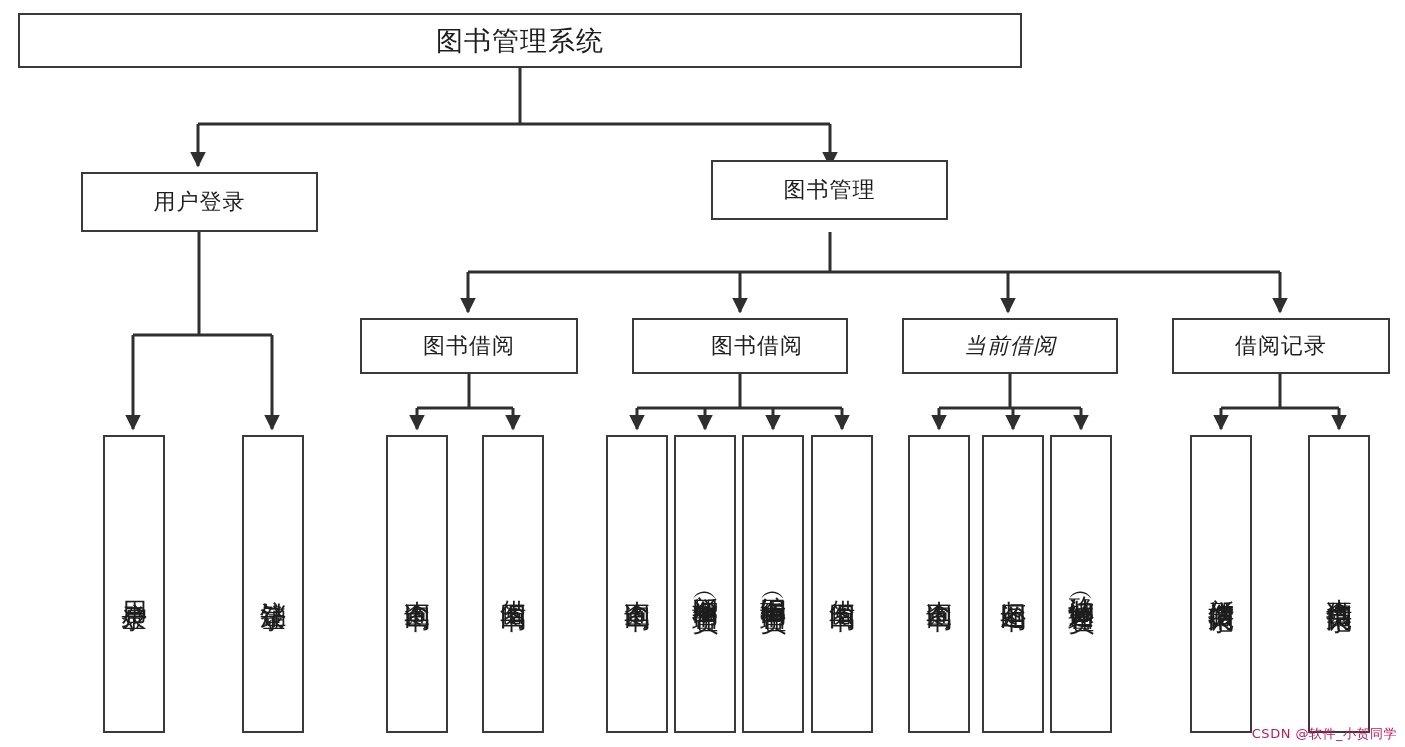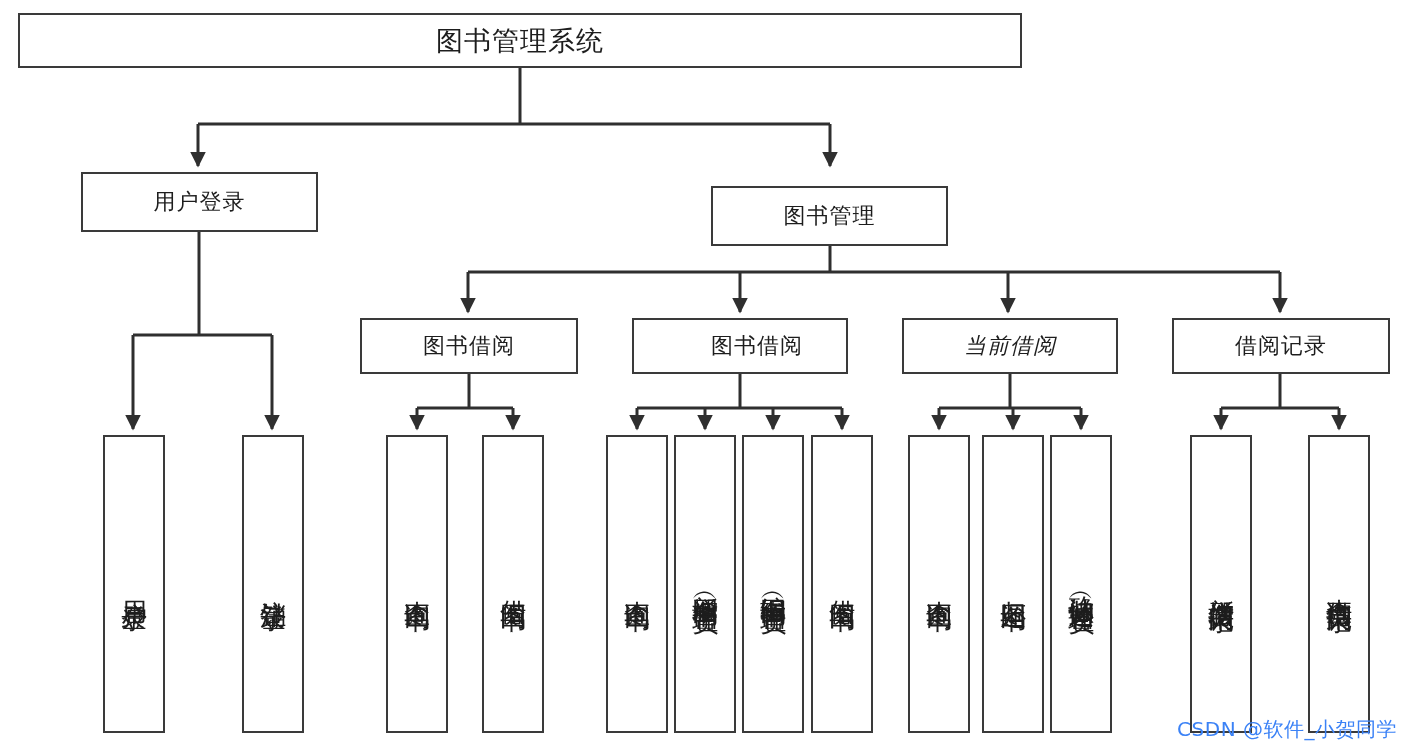--- a/index.html
+++ b/index.html
@@ -56,22 +56,22 @@
     letter-spacing: 2px;
     white-space: nowrap;
   }
   .node.root .label {
     font-size: 27px;
   }
   .watermark {
     position: absolute;
     right: 8px;
     bottom: 4px;
-    font-size: 20px;
-    color: #3b82f6;
+    font-size: 13px;
+    color: #be185d;
     white-space: nowrap;
     letter-spacing: 0.5px;
   }
 </style>
 </head>
 <body>
 
 <div id="canvas">
 
   <svg id="edges" viewBox="0 0 1405 747">
@@ -124,21 +124,21 @@
     </g>
   </svg>
 
   <div class="node h root" style="left:18px; top:13px; width:1004px; height:55px;">
     <span class="label">图书管理系统</span>
   </div>
 
   <div class="node h" style="left:81px; top:172px; width:237px; height:60px;">
     <span class="label">用户登录</span>
   </div>
-  <div class="node h" style="left:711px; top:186px; width:237px; height:60px;">
+  <div class="node h" style="left:711px; top:160px; width:237px; height:60px;">
     <span class="label">图书管理</span>
   </div>
 
   <div class="node h" style="left:360px; top:318px; width:218px; height:56px;">
     <span class="label">图书借阅</span>
   </div>
   <div class="node h" style="left:632px; top:318px; width:216px; height:56px;padding-left:34px;">
     <span class="label">图书借阅</span>
   </div>
   <div class="node h" style="left:902px; top:318px; width:216px; height:56px;font-style:italic;">

